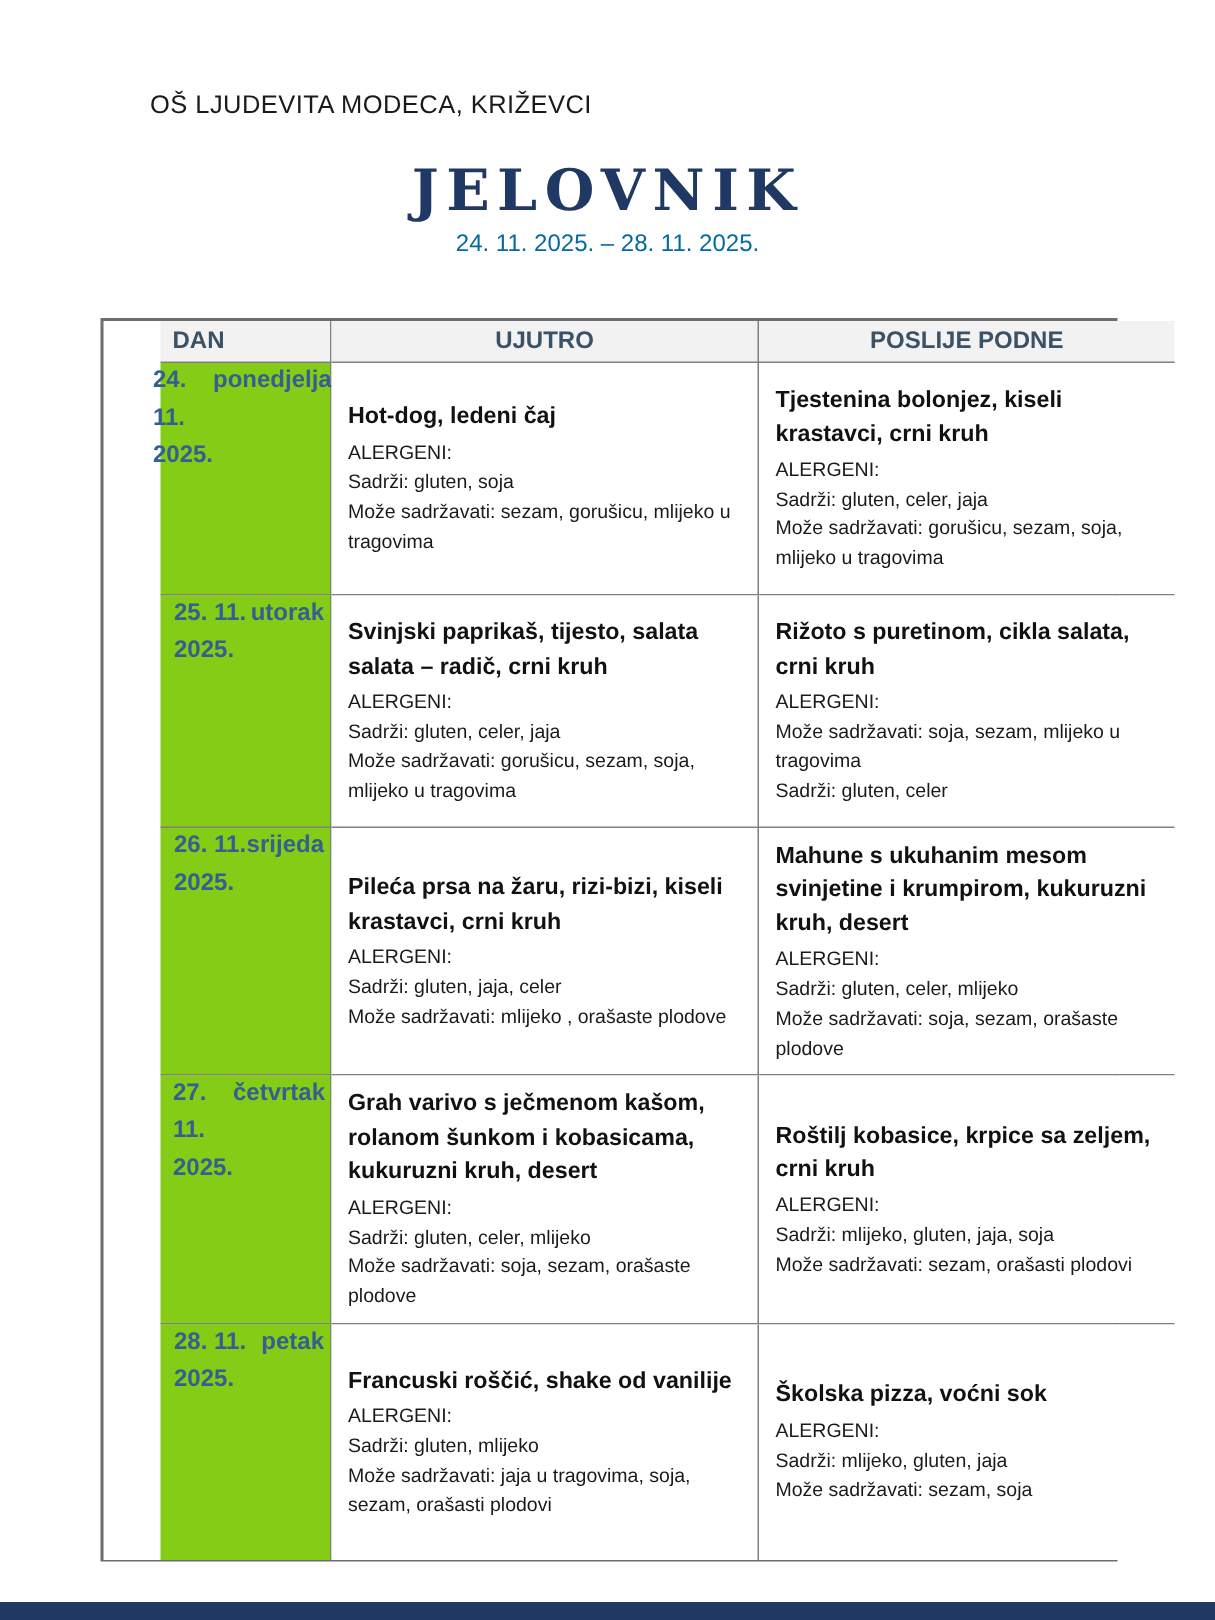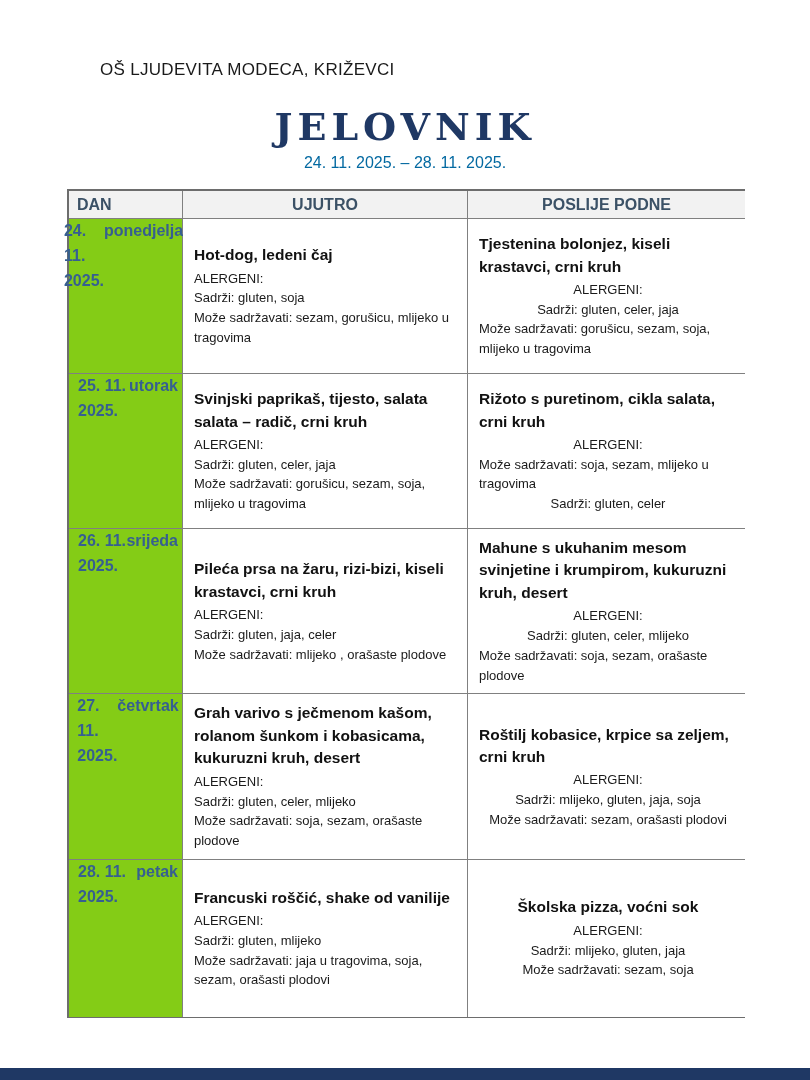--- a/index.html
+++ b/index.html
@@ -37,33 +37,34 @@
     left: 0;
     top: 154px;
     width: 810px;
     text-align: center;
     font-size: 16px;
     color: #0369a1;
   }
   .tbl {
     position: absolute;
     left: 67px;
-    top: 189px;
+    top: 212px;
     width: 678px;
     border-top: 2px solid #6d6d6d;
     border-left: 2px solid #6d6d6d;
     border-right: 1px solid #6d6d6d;
     border-bottom: 1px solid #6d6d6d;
+    padding-left: 38px;
   }
   .trow { display: flex; }
   .cell {
     border-right: 1px solid #808080;
     border-bottom: 1px solid #808080;
   }
-  .cell:last-child { border-right: none; align-items: center; }
+  .cell:last-child { border-right: none; }
   .trow:last-child .cell { border-bottom: none; }
   .col-day   { width: 114px; flex: 0 0 114px; }
   .col-morn  { width: 285px; flex: 0 0 285px; }
   .col-aft   { width: 277px; flex: 0 0 277px; }
   .hdr .cell {
     background: #f2f2f2;
     height: 28px;
     display: flex;
     align-items: center;
     font-weight: bold;

